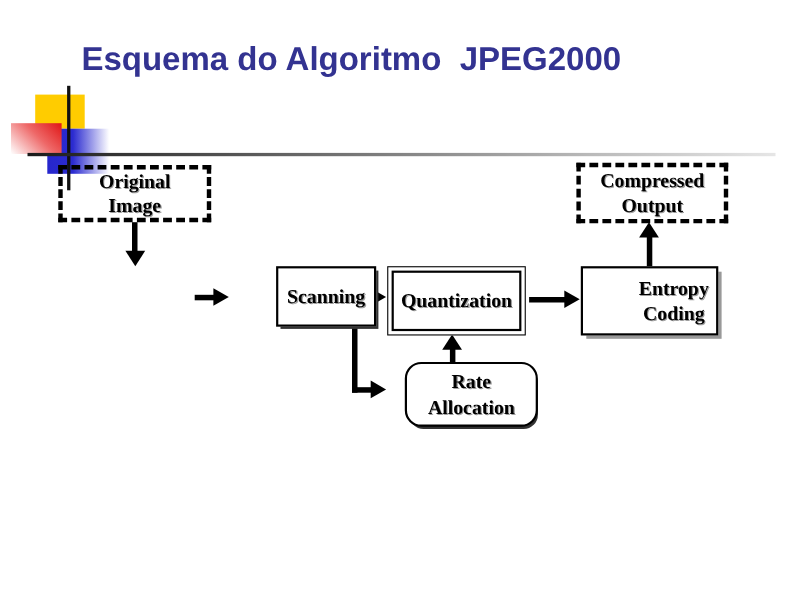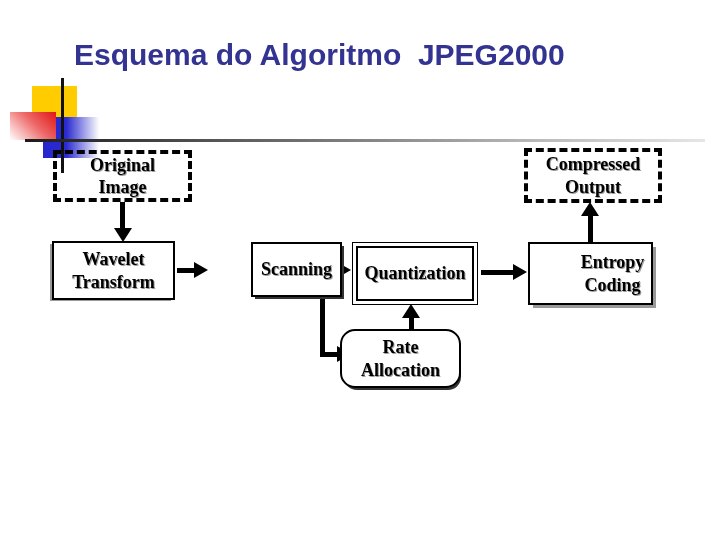--- a/index.html
+++ b/index.html
@@ -39,21 +39,21 @@
   .dashed { border:4px dashed #000; background:transparent; }
   .solid  { border:2px solid #000; background:#fff; }
 
   #n-original    { left:53px;  top:150px; width:139px; height:52px; }
   #n-compressed  { left:524px; top:148px; width:138px; height:55px; }
   #n-wavelet     { left:52px;  top:241px; width:123px; height:59px; box-shadow:-3px 2px 0 -1px #999; }
   #n-scanning    { left:207px; top:242px; width:91px;  height:55px; box-shadow:3px 3px 0 -1px #333;margin-left:44px; }
   #n-quantization{ left:352px; top:242px; width:126px; height:63px; border:1px solid #000;
                    outline:2px solid #000; outline-offset:-6px; background:#fff;text-align:right; }
   #n-entropy     { left:528px; top:242px; width:125px; height:63px; box-shadow:4px 4px 0 -1px #999;padding-left:44px; }
-  #n-rate        { left:340px; top:329px; width:121px; height:59px; box-shadow:2px 4px 0 -2px #333;border-radius:15px; }
+  #n-rate        { left:368px; top:329px; width:121px; height:59px; box-shadow:2px 4px 0 -2px #333;border-radius:15px; }
 
   
   .seg  { position:absolute; background:#000; }
   .head { position:absolute; width:0; height:0; }
   .head.right { border-top:8px solid transparent; border-bottom:8px solid transparent; border-left:14px solid #000; }
   .head.down  { border-left:9px solid transparent; border-right:9px solid transparent; border-top:14px solid #000; }
   .head.up    { border-left:9px solid transparent; border-right:9px solid transparent; border-bottom:14px solid #000; }
 
   #a1-seg  { left:120px; top:202px; width:5px;  height:27px; }
   #a1-head { left:114px; top:228px; }
@@ -115,24 +115,20 @@
   </div>
 
   <div class="node dashed" id="n-original">
     <span class="node-label">Original
 Image</span>
   </div>
   <div class="node dashed" id="n-compressed">
     <span class="node-label">Compressed
 Output</span>
   </div>
-  <div class="node solid" id="n-wavelet">
-    <span class="node-label">Wavelet
-Transform</span>
-  </div>
   <div class="node solid" id="n-scanning">
     <span class="node-label">Scanning</span>
   </div>
   <div class="node" id="n-quantization">
     <span class="node-label">Quantization</span>
   </div>
   <div class="node solid" id="n-entropy">
     <span class="node-label">Entropy
 Coding</span>
   </div>

